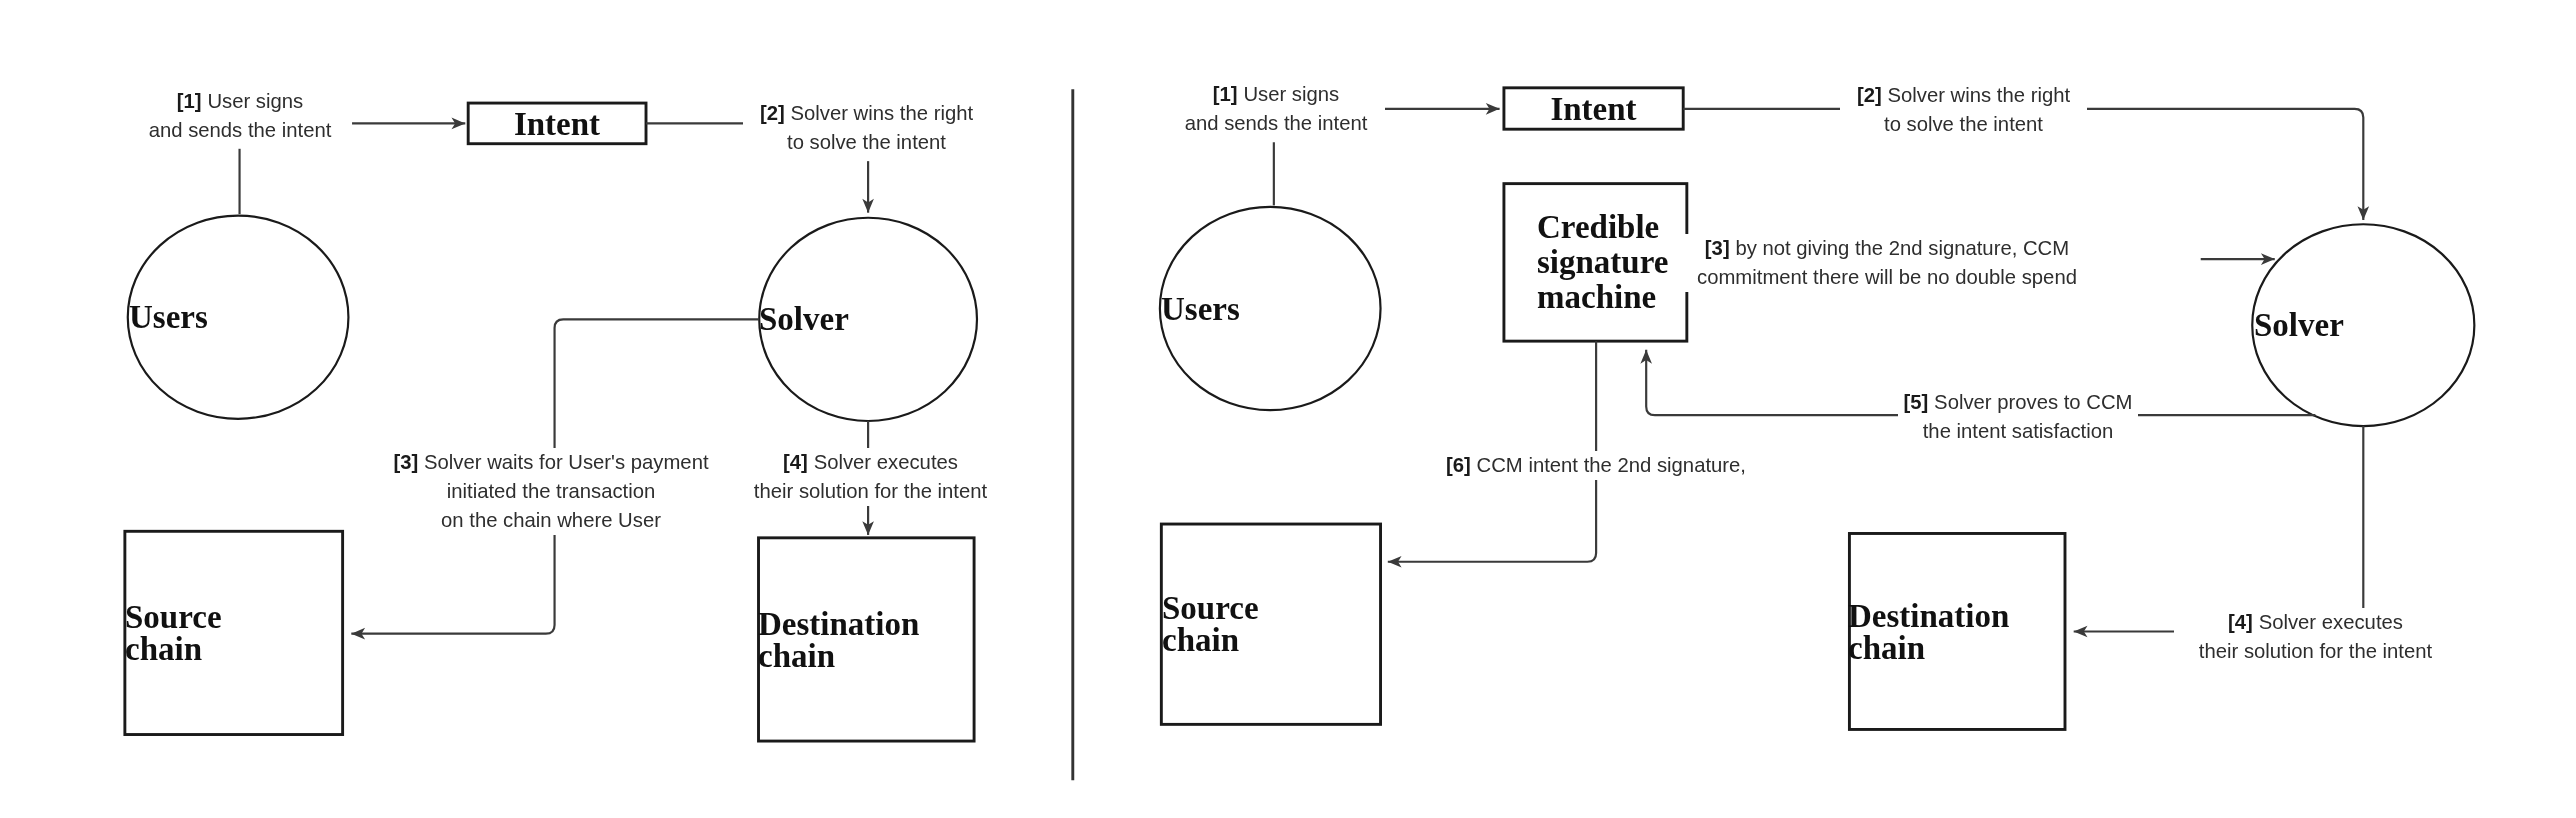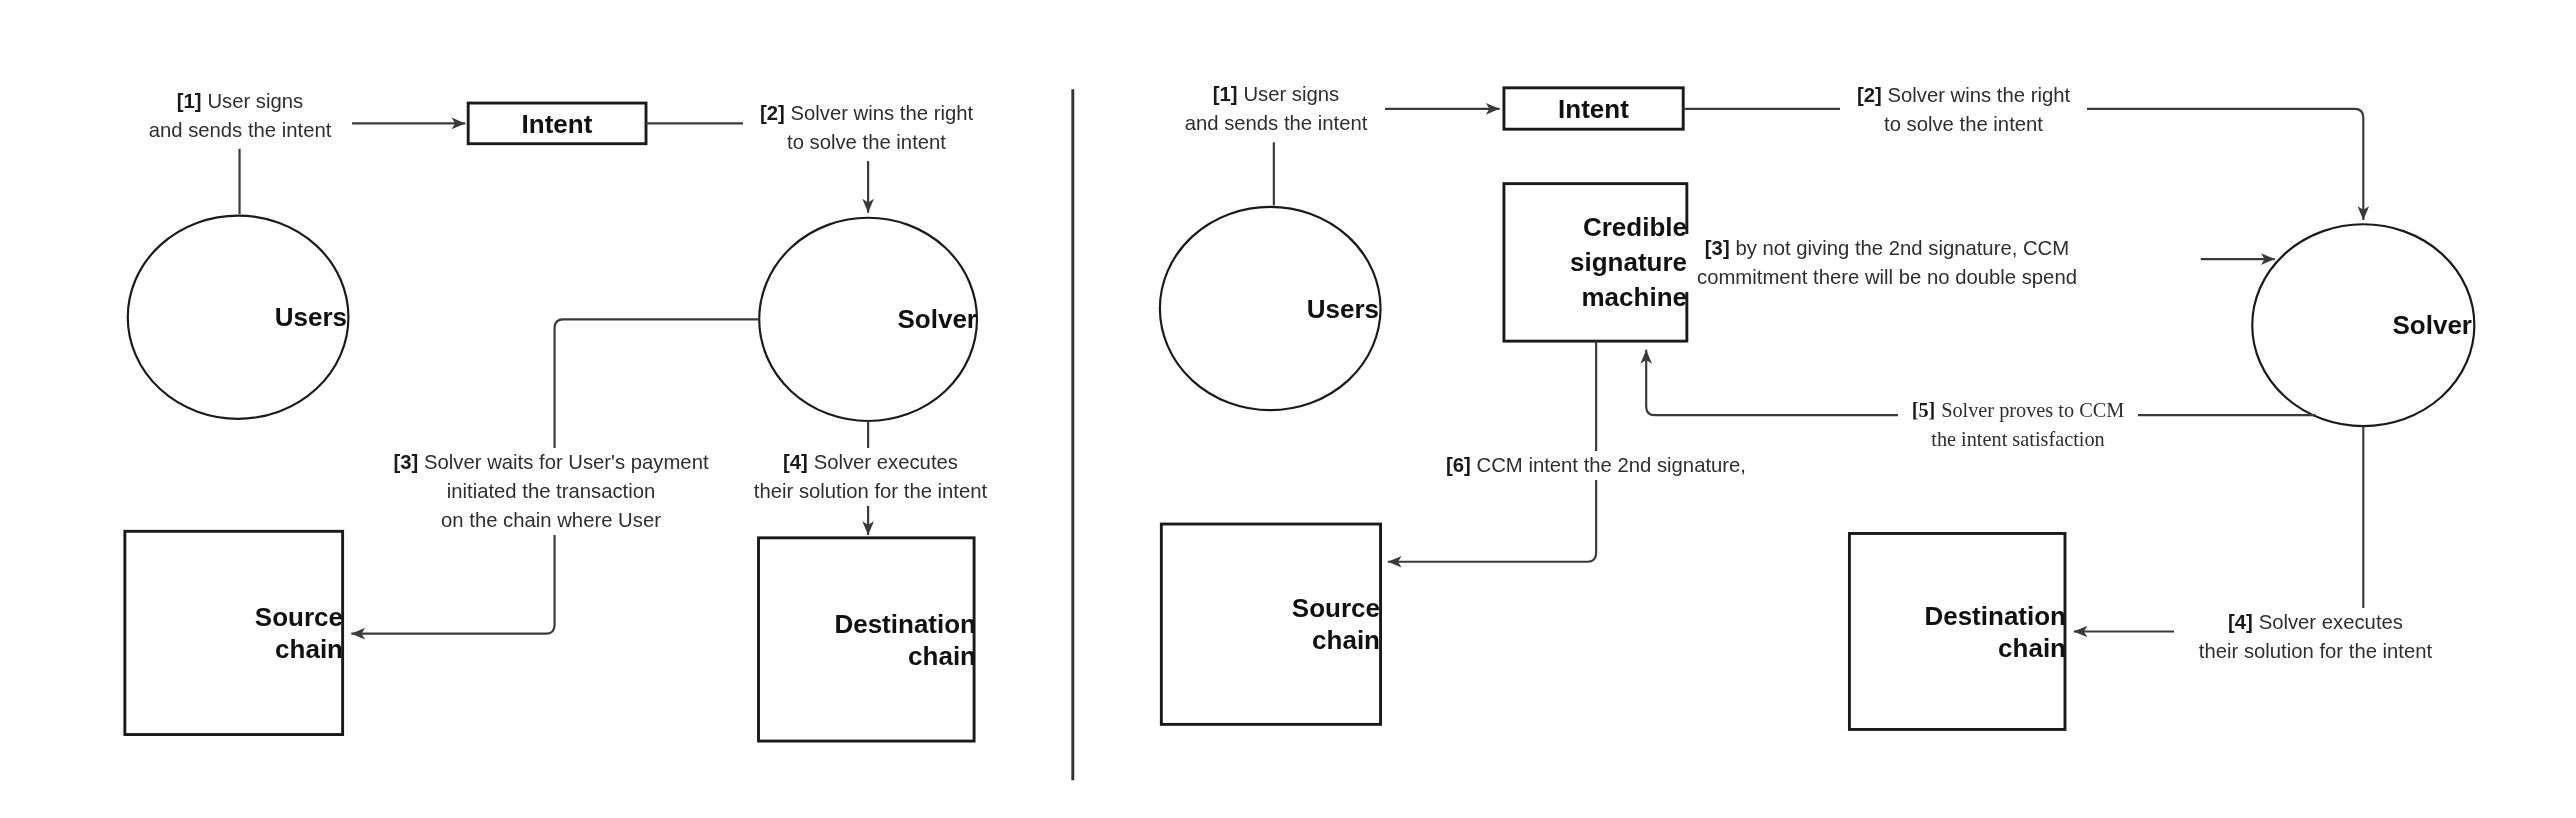--- a/index.html
+++ b/index.html
@@ -16,24 +16,24 @@
     background:#ffffff;
     text-align:center;
     font-size:20.3px;
     line-height:29px;
     color:#2e2e2e;
     z-index:3;
   }
   .lbl .num{font-weight:700;color:#1a1a1a;margin-right:5.8px;}
   .node-text{
     position:absolute;
-    text-align:right;
-    font-family:Liberation Sans, sans-serif;
+    text-align:left;
+    font-family:Liberation Serif, serif;
     font-weight:700;
-    font-size:26px;
+    font-size:33px;
     line-height:32px;
     color:#111111;
     z-index:4;
   }
   .node-text.three{line-height:35px;}
   .boxed{
     display:flex;align-items:center;justify-content:center;
   }
 </style>
 </head>
@@ -115,21 +115,21 @@
 
   <div class="lbl" style="left:729px;top:448px;width:283px;">
     <div><span class="num">[4]</span><span>Solver executes</span></div>
     <div>their solution for the intent</div>
   </div>
 
   <div class="node-text" style="left:1161px;top:293px;width:218px;">Users</div>
 
   <div class="node-text boxed" style="left:1504px;top:88px;width:179px;height:41px;">Intent</div>
 
-  <div class="node-text three" style="left:1504px;top:210px;width:183px;">
+  <div class="node-text three" style="left:1504px;top:210px;width:183px;padding-left:33px;">
     <div>Credible</div>
     <div>signature</div>
     <div>machine</div>
   </div>
 
   <div class="node-text" style="left:2254px;top:309px;width:218px;">Solver</div>
 
   <div class="node-text" style="left:1162px;top:592px;width:218px;">
     <div>Source</div>
     <div>chain</div>
@@ -148,21 +148,21 @@
   <div class="lbl" style="left:1840px;top:81px;width:247px;">
     <div><span class="num">[2]</span><span>Solver wins the right</span></div>
     <div>to solve the intent</div>
   </div>
 
   <div class="lbl" style="left:1684px;top:234px;width:406px;">
     <div><span class="num">[3]</span><span>by not giving the 2nd signature, CCM</span></div>
     <div>commitment there will be no double spend</div>
   </div>
 
-  <div class="lbl" style="left:1898px;top:396px;width:240px;font-family:Liberation Serif, serif;">
+  <div class="lbl" style="left:1898px;top:388px;width:240px;">
     <div><span class="num">[5]</span><span>Solver proves to CCM</span></div>
     <div>the intent satisfaction</div>
   </div>
 
   <div class="lbl" style="left:1393px;top:451px;width:406px;">
     <div><span class="num">[6]</span><span>CCM intent the 2nd signature,</span></div>
   </div>
 
   <div class="lbl" style="left:2174px;top:608px;width:283px;">
     <div><span class="num">[4]</span><span>Solver executes</span></div>

